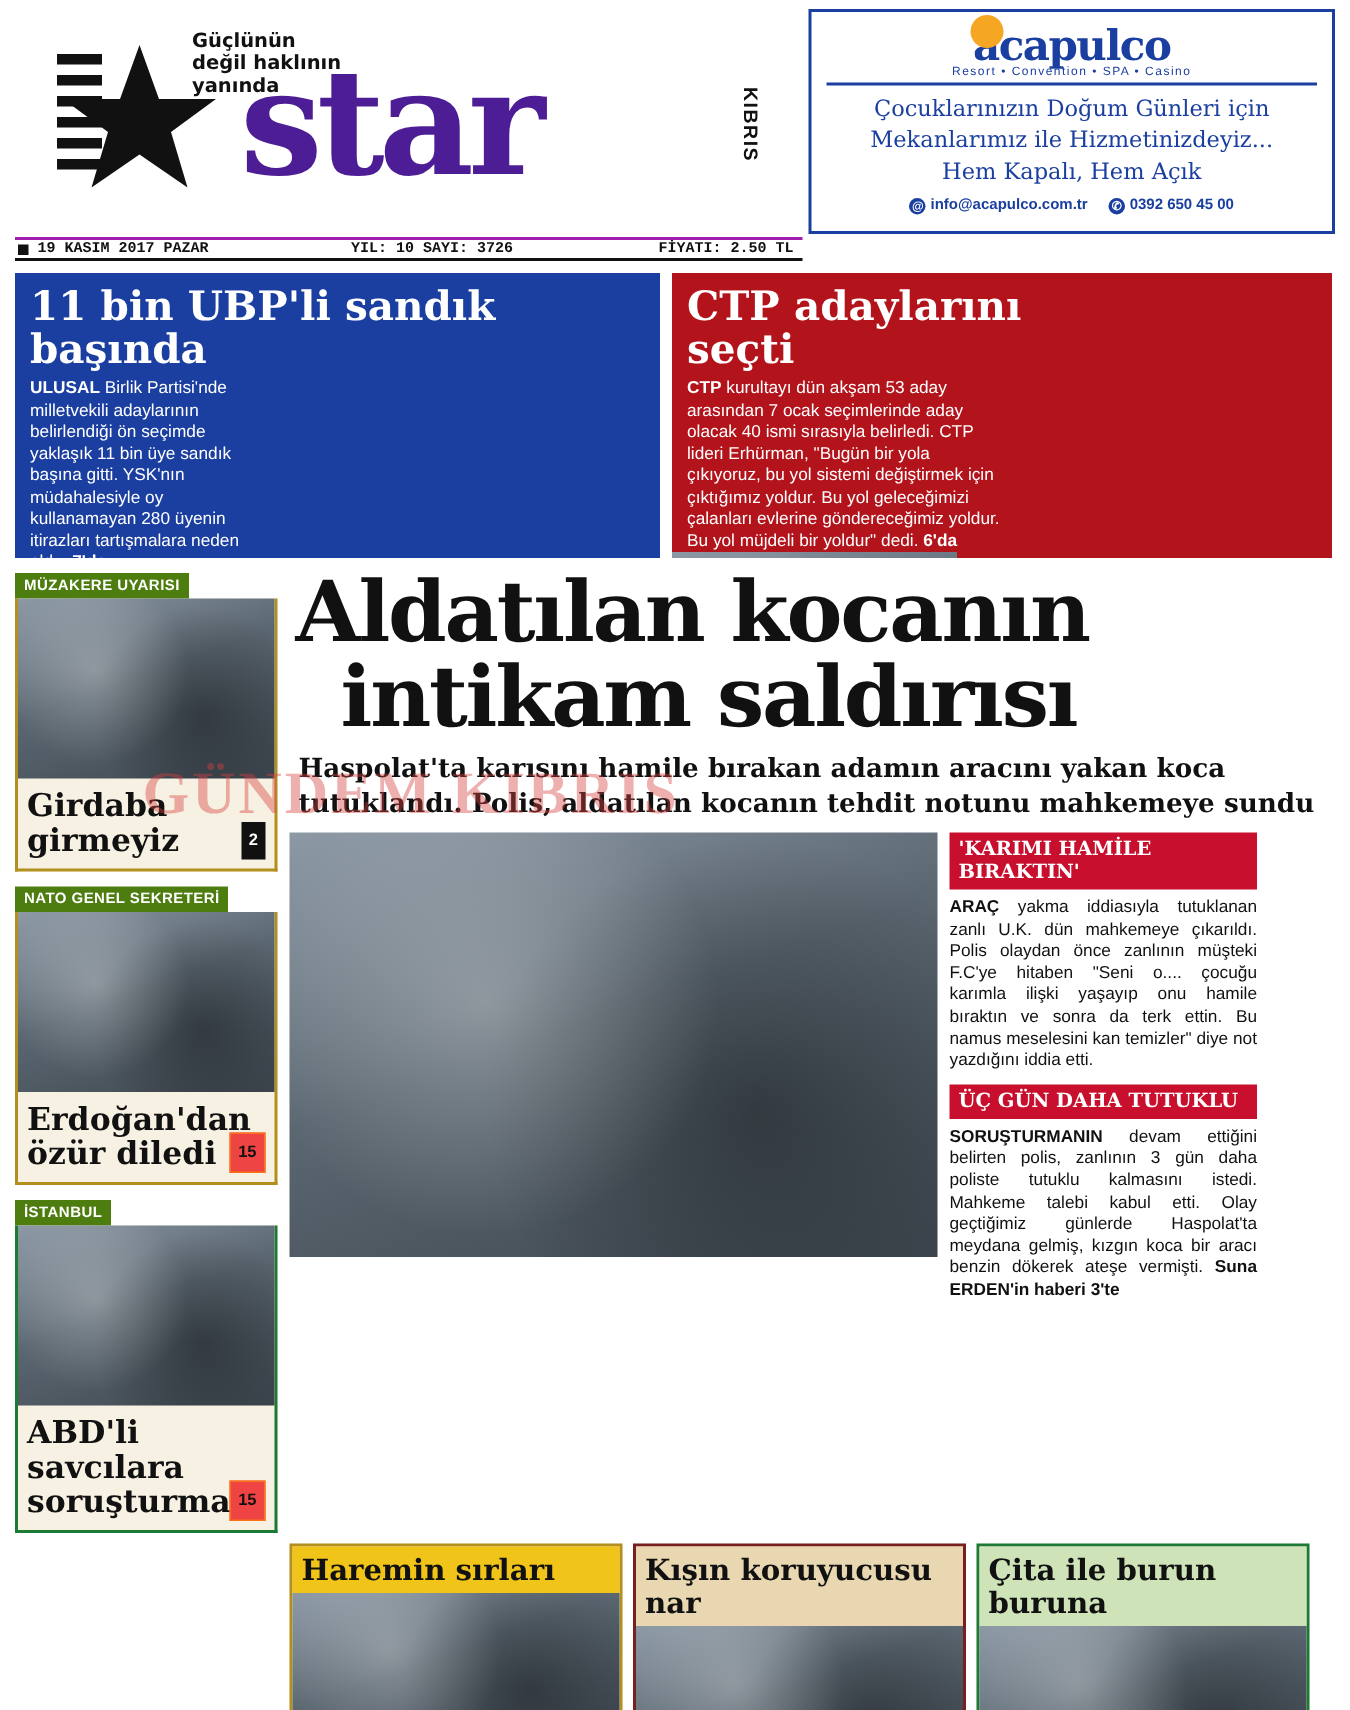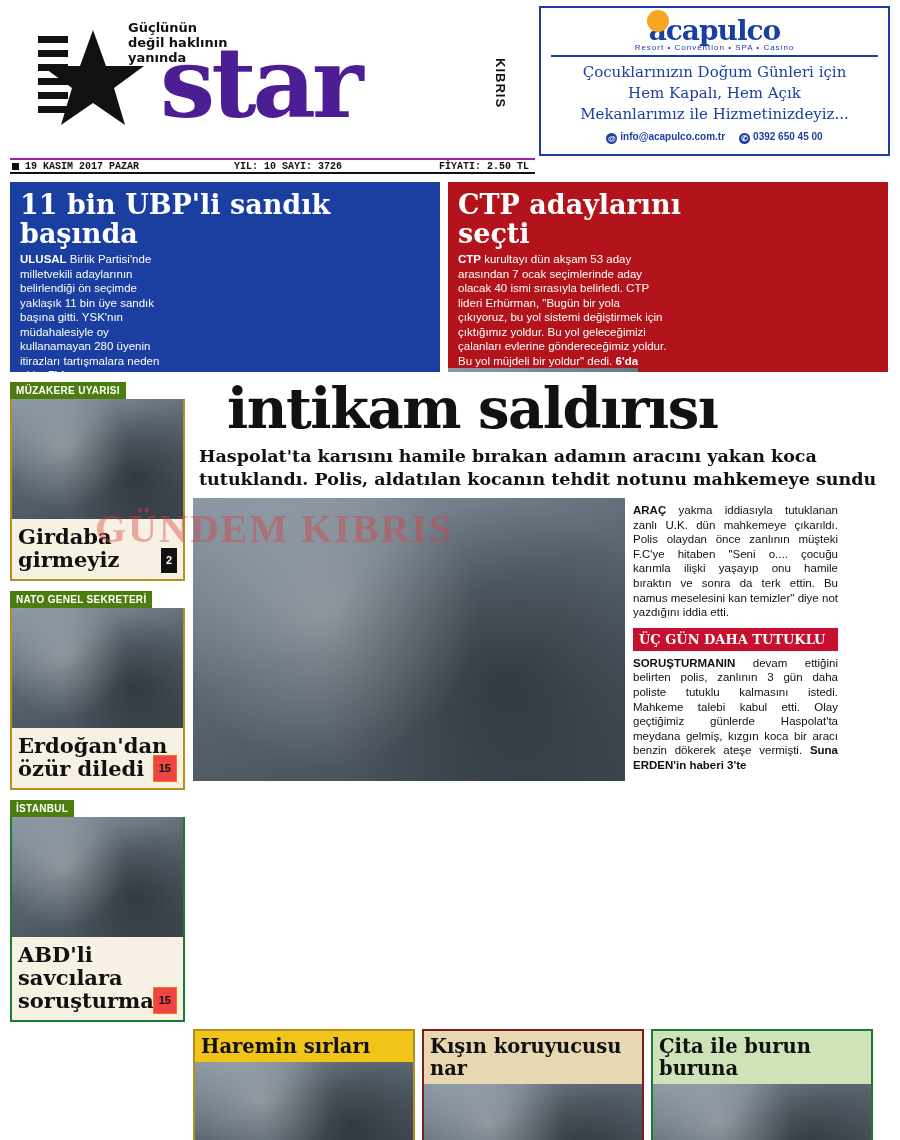--- a/index.html
+++ b/index.html
@@ -355,22 +355,22 @@
       <div class="acapulco-top">
         <span class="acapulco-word">
           <span class="sun"></span>
           <span>acapulco</span>
         </span>
         <div class="acapulco-sub">Resort • Convention • SPA • Casino</div>
       </div>
       <div class="acapulco-line"></div>
       <div class="acapulco-text">
         <div>Çocuklarınızın Doğum Günleri için</div>
+        <div>Mekanlarımız ile Hizmetinizdeyiz...</div>
         <div>Hem Kapalı, Hem Açık</div>
-        <div>Mekanlarımız ile Hizmetinizdeyiz...</div>
       </div>
       <div class="acapulco-contact">
         <span><span class="mail-ico">@</span><span>info@acapulco.com.tr</span></span>
         <span><span class="phone-ico">✆</span><span>0392 650 45 00</span></span>
       </div>
     </div>
   </div>
 
   <div class="infobar">
     <span class="sq"></span>
@@ -432,27 +432,29 @@
             <span>soruşturma</span>
             <span class="pagenum light">15</span>
           </div>
         </div>
       </div>
 
     </div>
 
     <div class="headline-col">
       <h1 class="headline">
+        <span>Aldatılan kocanın</span>
         <span class="l2">intikam saldırısı</span>
       </h1>
       <div class="sub-deck">Haspolat'ta karısını hamile bırakan adamın aracını yakan koca tutuklandı. Polis, aldatılan kocanın tehdit notunu mahkemeye sundu</div>
 
       <div class="mid-row">
         <div class="mid-photo ph"></div>
         <div class="mid-right">
+          <div class="redbar">'KARIMI HAMİLE BIRAKTIN'</div>
           <p>
             <b>ARAÇ</b><span> yakma iddiasıyla tutuklanan zanlı U.K. dün mahkemeye çıkarıldı. Polis olaydan önce zanlının müşteki F.C'ye hitaben "Seni o.... çocuğu karımla ilişki yaşayıp onu hamile bıraktın ve sonra da terk ettin. Bu namus meselesini kan temizler" diye not yazdığını iddia etti.</span>
           </p>
           <div class="redbar">ÜÇ GÜN DAHA TUTUKLU</div>
           <p>
             <b>SORUŞTURMANIN</b><span> devam ettiğini belirten polis, zanlının 3 gün daha poliste tutuklu kalmasını istedi. Mahkeme talebi kabul etti. Olay geçtiğimiz günlerde Haspolat'ta meydana gelmiş, kızgın koca bir aracı benzin dökerek ateşe vermişti.</span>
             <b>Suna ERDEN'in haberi 3'te</b>
           </p>
         </div>
       </div>

